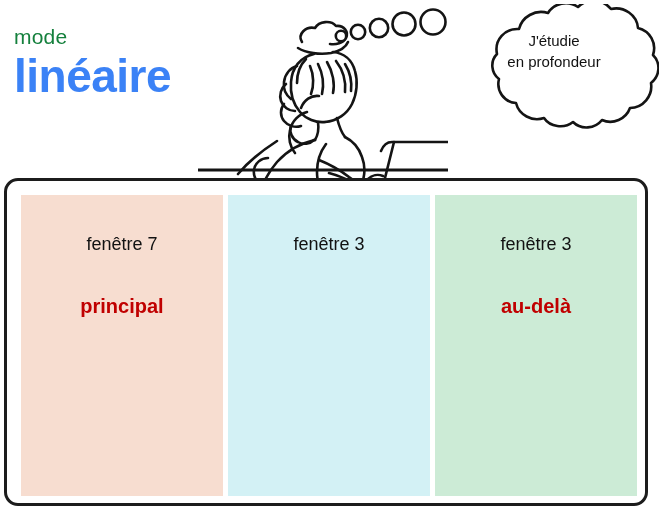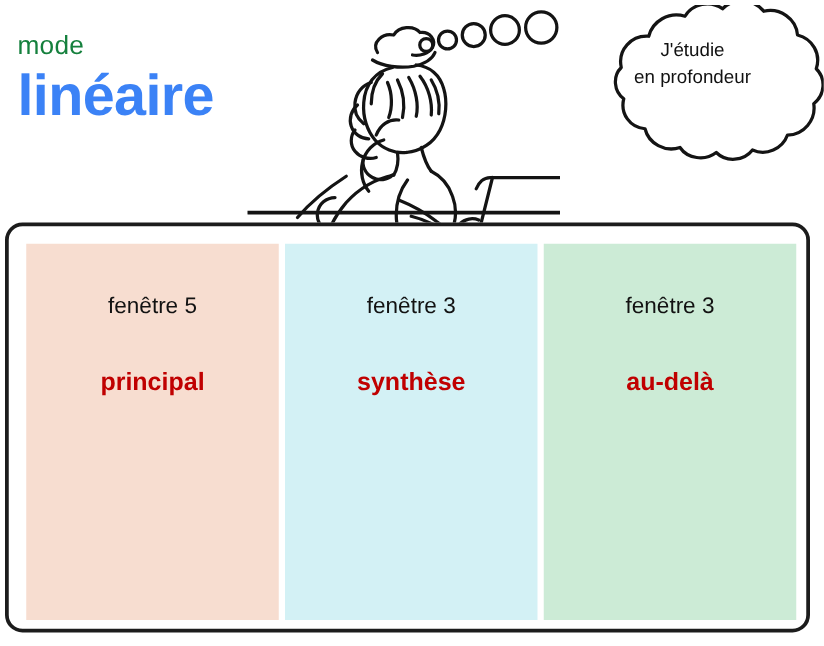--- a/index.html
+++ b/index.html
@@ -215,27 +215,26 @@
       <span class="bline">en profondeur</span>
     </div>
   </div>
 </div>
 
 <div id="main-frame">
 
   <div id="columns-row">
 
     <div class="window-col" style="background-color: rgb(247, 221, 208);">
-      <span class="col-title">fenêtre 5</span>
+      <span class="col-title">fenêtre 7</span>
       <span class="col-keyword">principal</span>
     </div>
 
     <div class="window-col" style="background-color: rgb(211, 241, 245);">
       <span class="col-title">fenêtre 3</span>
-      <span class="col-keyword">synthèse</span>
     </div>
 
     <div class="window-col" style="background-color: rgb(204, 235, 214);">
       <span class="col-title">fenêtre 3</span>
       <span class="col-keyword">au-delà</span>
     </div>
 
   </div>
 
 </div>

